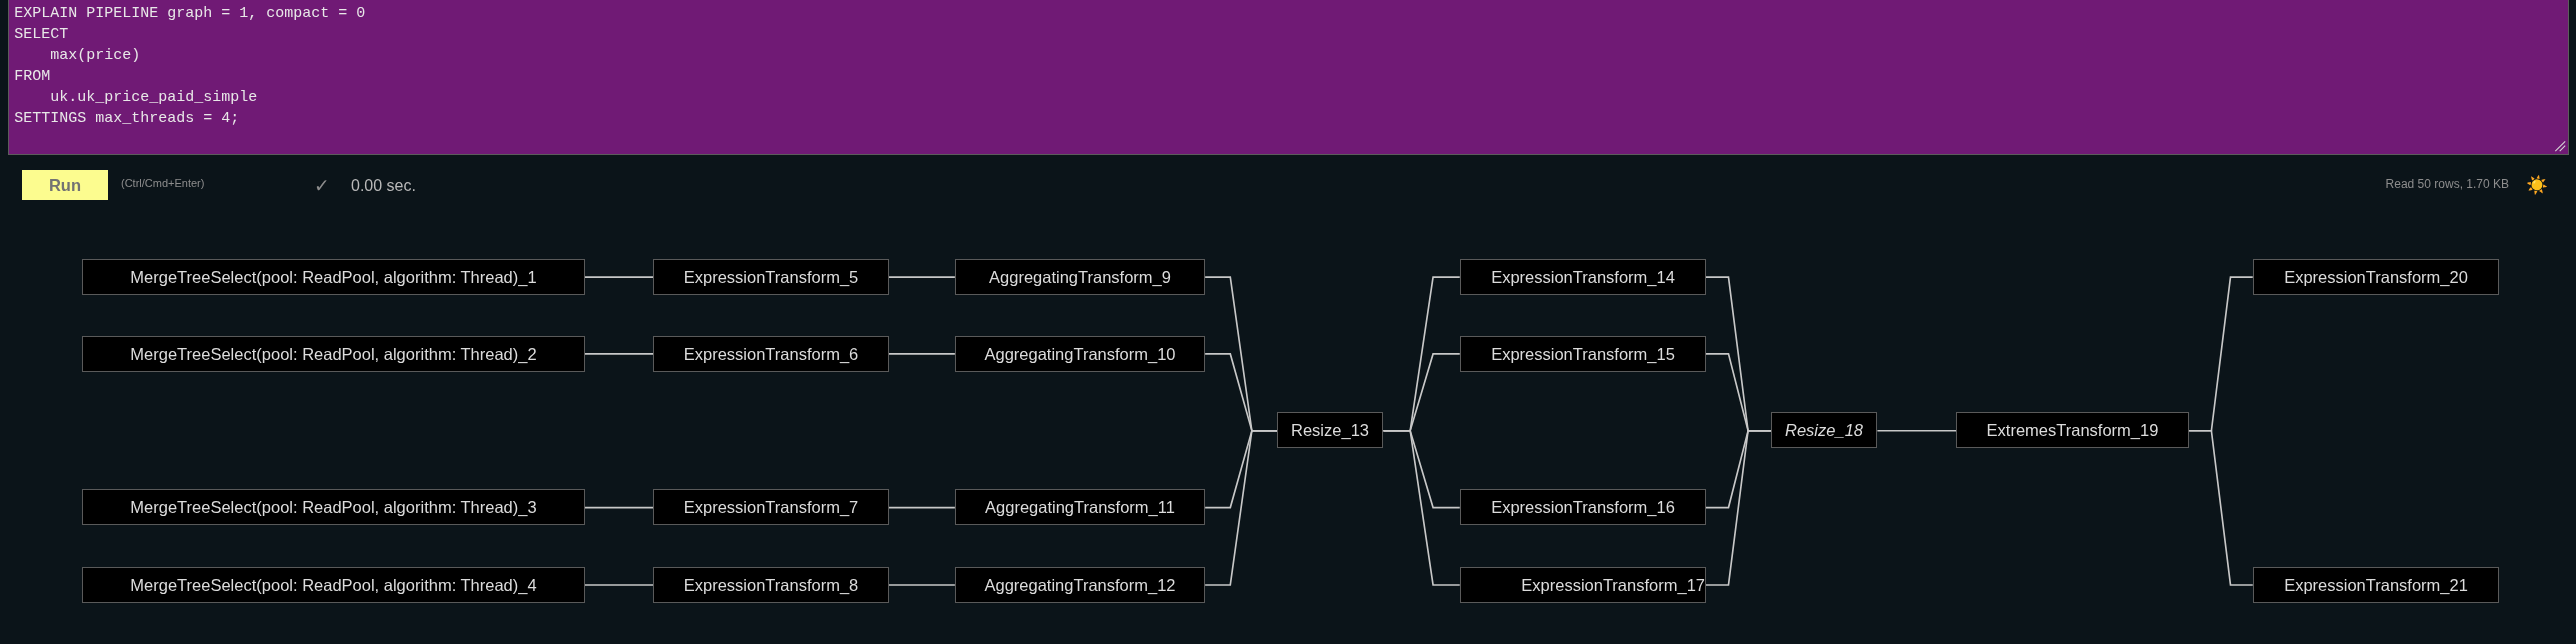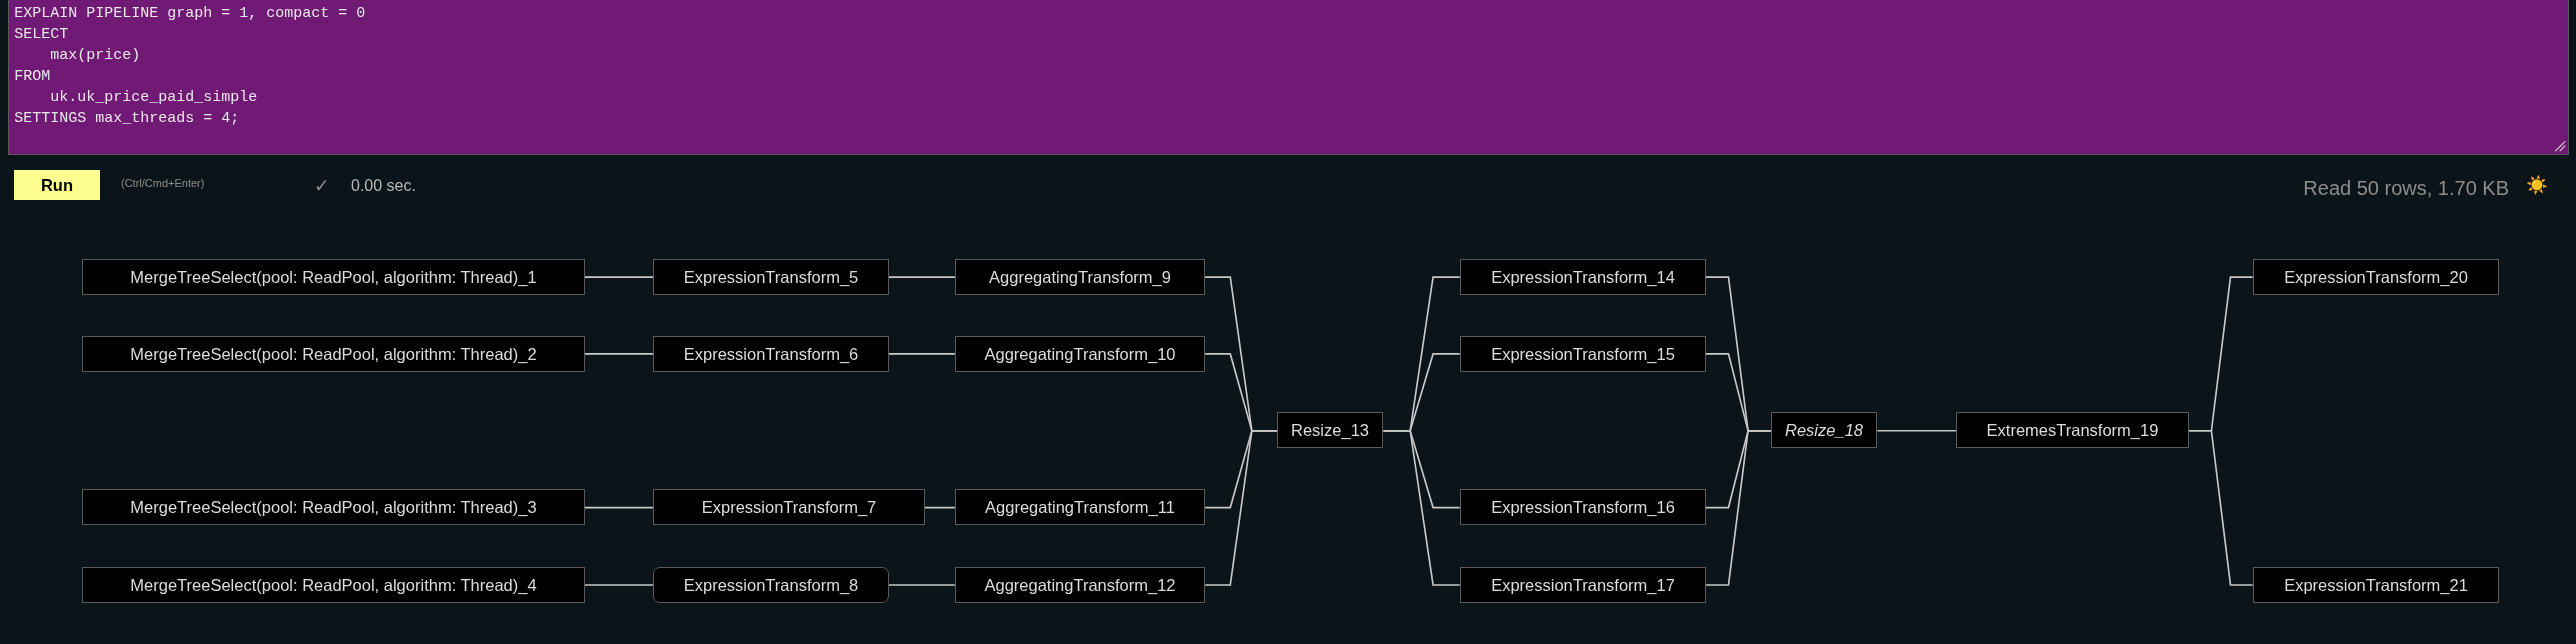--- a/index.html
+++ b/index.html
@@ -55,26 +55,26 @@
   
   #toolbar {
     position: absolute;
     left: 0;
     top: 160px;
     width: 2576px;
     height: 50px;
   }
   #run-button {
     position: absolute;
-    left: 14px;
+    left: 22px;
     top: 10px;
     width: 86px;
     height: 30px;
     background: #fcfc8f;
-    color: #000000;
+    color: #737373;
     border: none;
     font-family: "Liberation Sans", sans-serif;
     font-size: 16.5px;
     font-weight: bold;
     cursor: pointer;
     padding: 0;
     line-height: 30px;
     text-align: center;
   }
   #shortcut-hint {
@@ -98,21 +98,21 @@
     left: 351px;
     top: 16.5px;
     font-size: 16px;
     color: #b9b9b9;
     white-space: nowrap;
   }
   #read-stats {
     position: absolute;
     right: 67px;
     top: 16.5px;
-    font-size: 20px;
+    font-size: 12px;
     color: #8d8d8d;
     white-space: nowrap;
     text-align: right;
   }
   #theme-toggle-icon {
     position: absolute;
     right: 27.4px;
     top: 14.3px;
     font-size: 17.6px;
     line-height: 22px;
@@ -219,24 +219,24 @@
     </div>
     <div class="graph-node" style="left: 82px; top: 356px; width: 503px; height: 36px;">
       <span>MergeTreeSelect(pool: ReadPool, algorithm: Thread)_4</span>
     </div>
     <div class="graph-node" style="left: 653px; top: 48px; width: 236px; height: 36px;">
       <span>ExpressionTransform_5</span>
     </div>
     <div class="graph-node" style="left: 653px; top: 125px; width: 236px; height: 36px;">
       <span>ExpressionTransform_6</span>
     </div>
-    <div class="graph-node" style="left: 653px; top: 278px; width: 272px; height: 36px;">
+    <div class="graph-node" style="left: 653px; top: 278px; width: 236px; height: 36px;">
       <span>ExpressionTransform_7</span>
     </div>
-    <div class="graph-node" style="left: 653px; top: 356px; width: 236px; height: 36px; border-radius: 7px;">
+    <div class="graph-node" style="left: 653px; top: 356px; width: 236px; height: 36px;">
       <span>ExpressionTransform_8</span>
     </div>
     <div class="graph-node" style="left: 955px; top: 48px; width: 250px; height: 36px;">
       <span>AggregatingTransform_9</span>
     </div>
     <div class="graph-node" style="left: 955px; top: 125px; width: 250px; height: 36px;">
       <span>AggregatingTransform_10</span>
     </div>
     <div class="graph-node" style="left: 955px; top: 278px; width: 250px; height: 36px;">
       <span>AggregatingTransform_11</span>
@@ -249,21 +249,21 @@
     </div>
     <div class="graph-node" style="left: 1460px; top: 48px; width: 246px; height: 36px;">
       <span>ExpressionTransform_14</span>
     </div>
     <div class="graph-node" style="left: 1460px; top: 125px; width: 246px; height: 36px;">
       <span>ExpressionTransform_15</span>
     </div>
     <div class="graph-node" style="left: 1460px; top: 278px; width: 246px; height: 36px;">
       <span>ExpressionTransform_16</span>
     </div>
-    <div class="graph-node" style="left: 1460px; top: 356px; width: 246px; height: 36px;">
+    <div class="graph-node" style="left: 1460px; top: 356px; width: 246px; height: 36px; justify-content: flex-end;">
       <span>ExpressionTransform_17</span>
     </div>
     <div class="graph-node" style="left: 1771px; top: 201px; width: 106px; height: 36px; font-style: italic;">
       <span>Resize_18</span>
     </div>
     <div class="graph-node" style="left: 1956px; top: 201px; width: 233px; height: 36px;">
       <span>ExtremesTransform_19</span>
     </div>
     <div class="graph-node" style="left: 2253px; top: 48px; width: 246px; height: 36px;">
       <span>ExpressionTransform_20</span>

